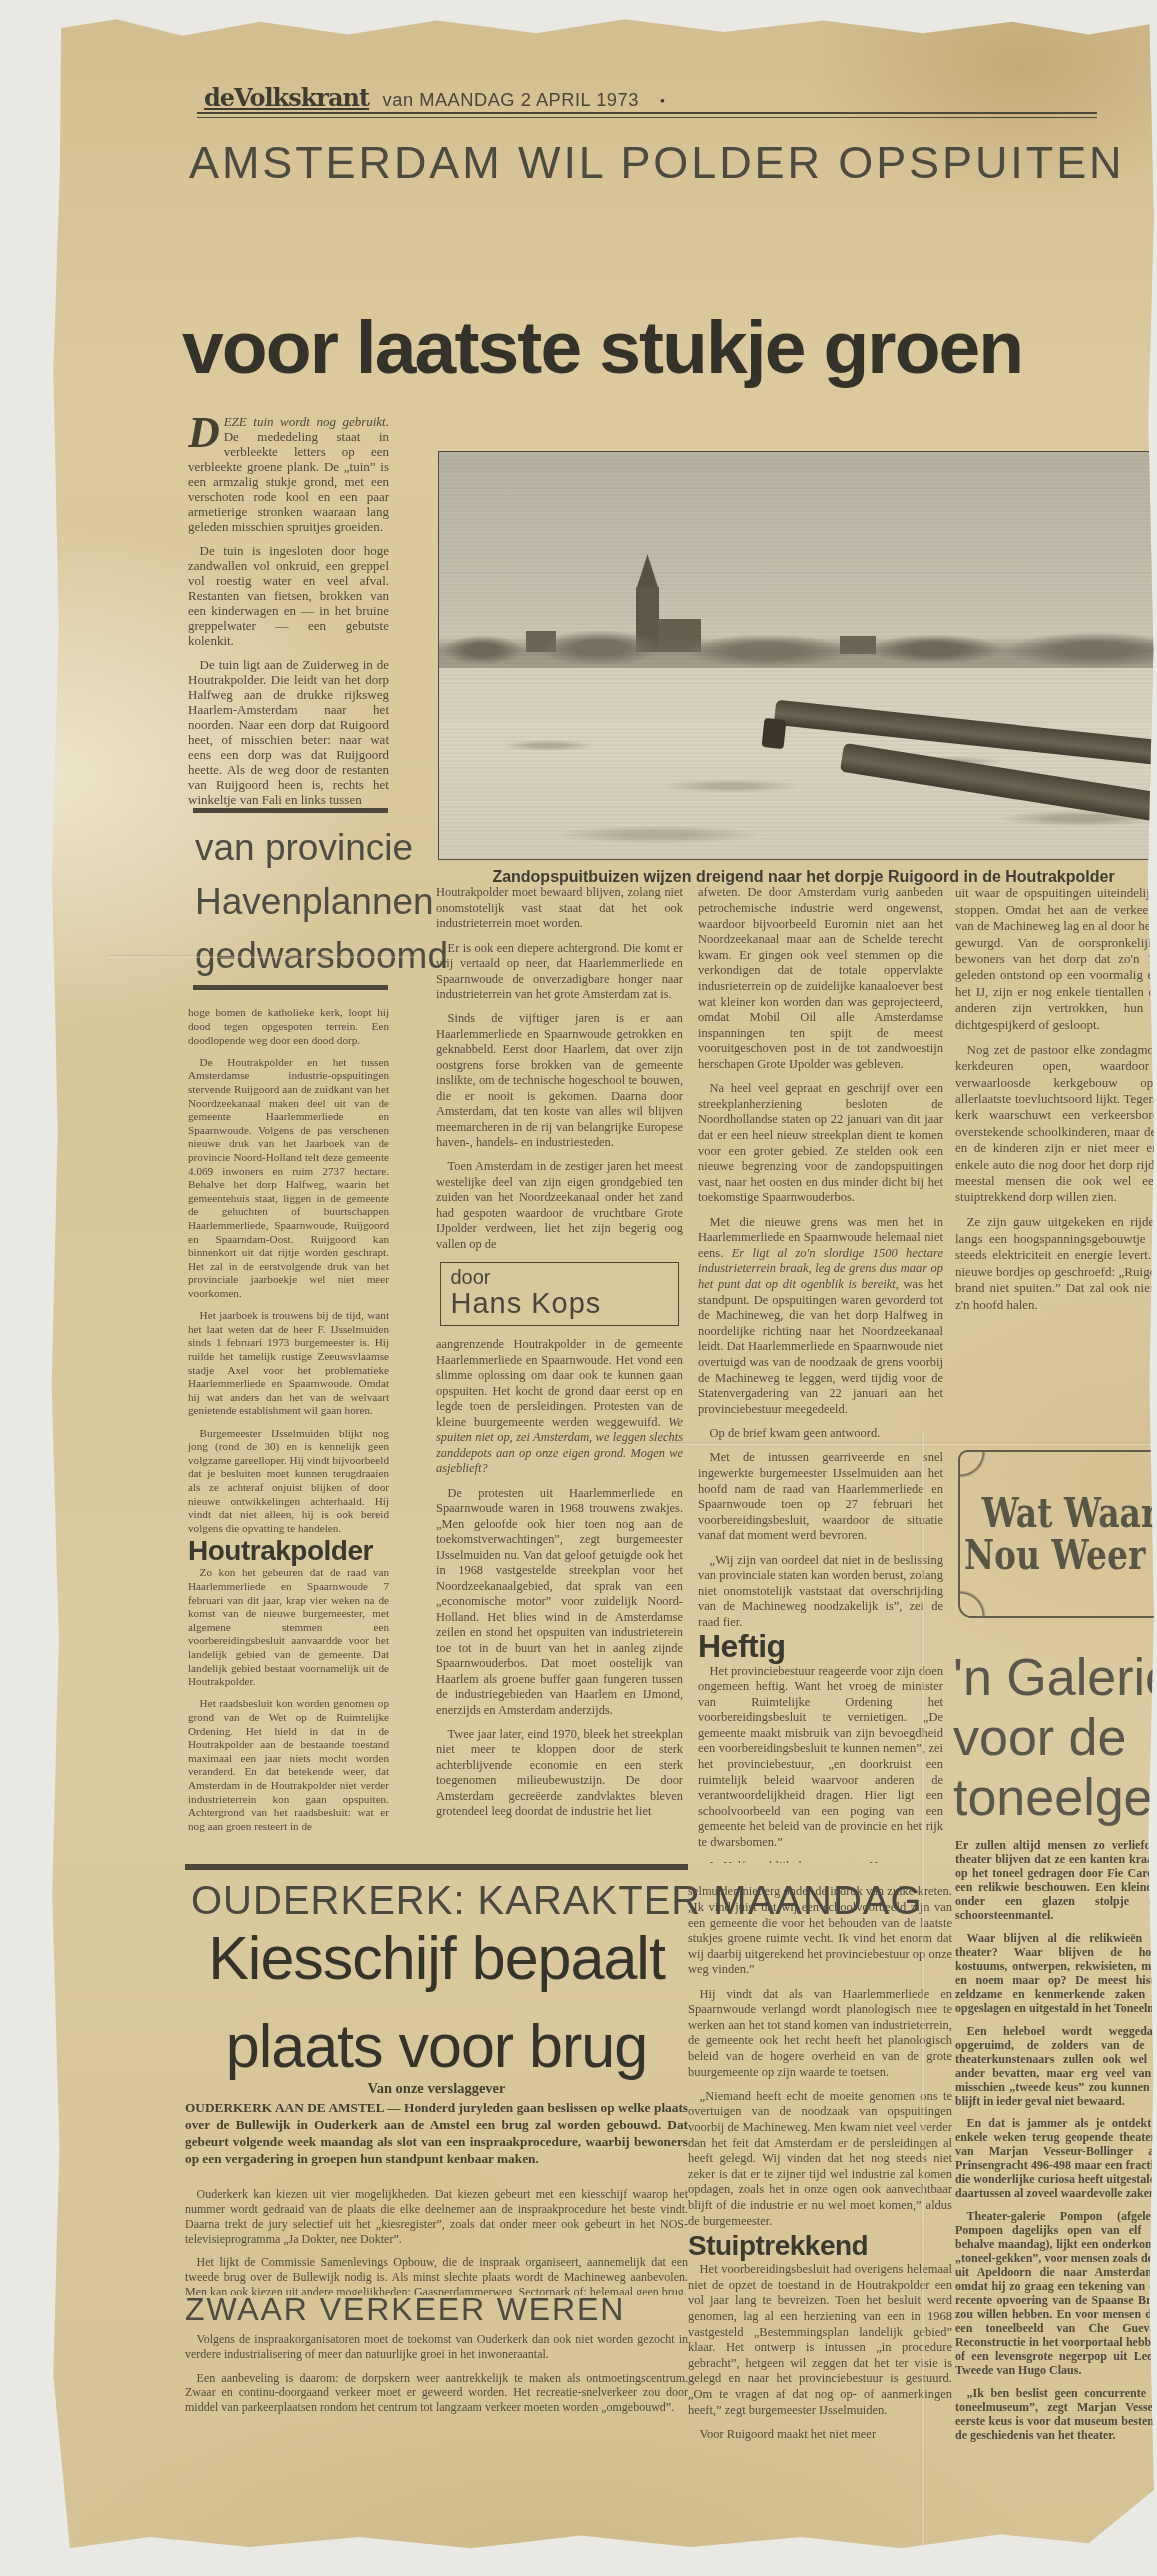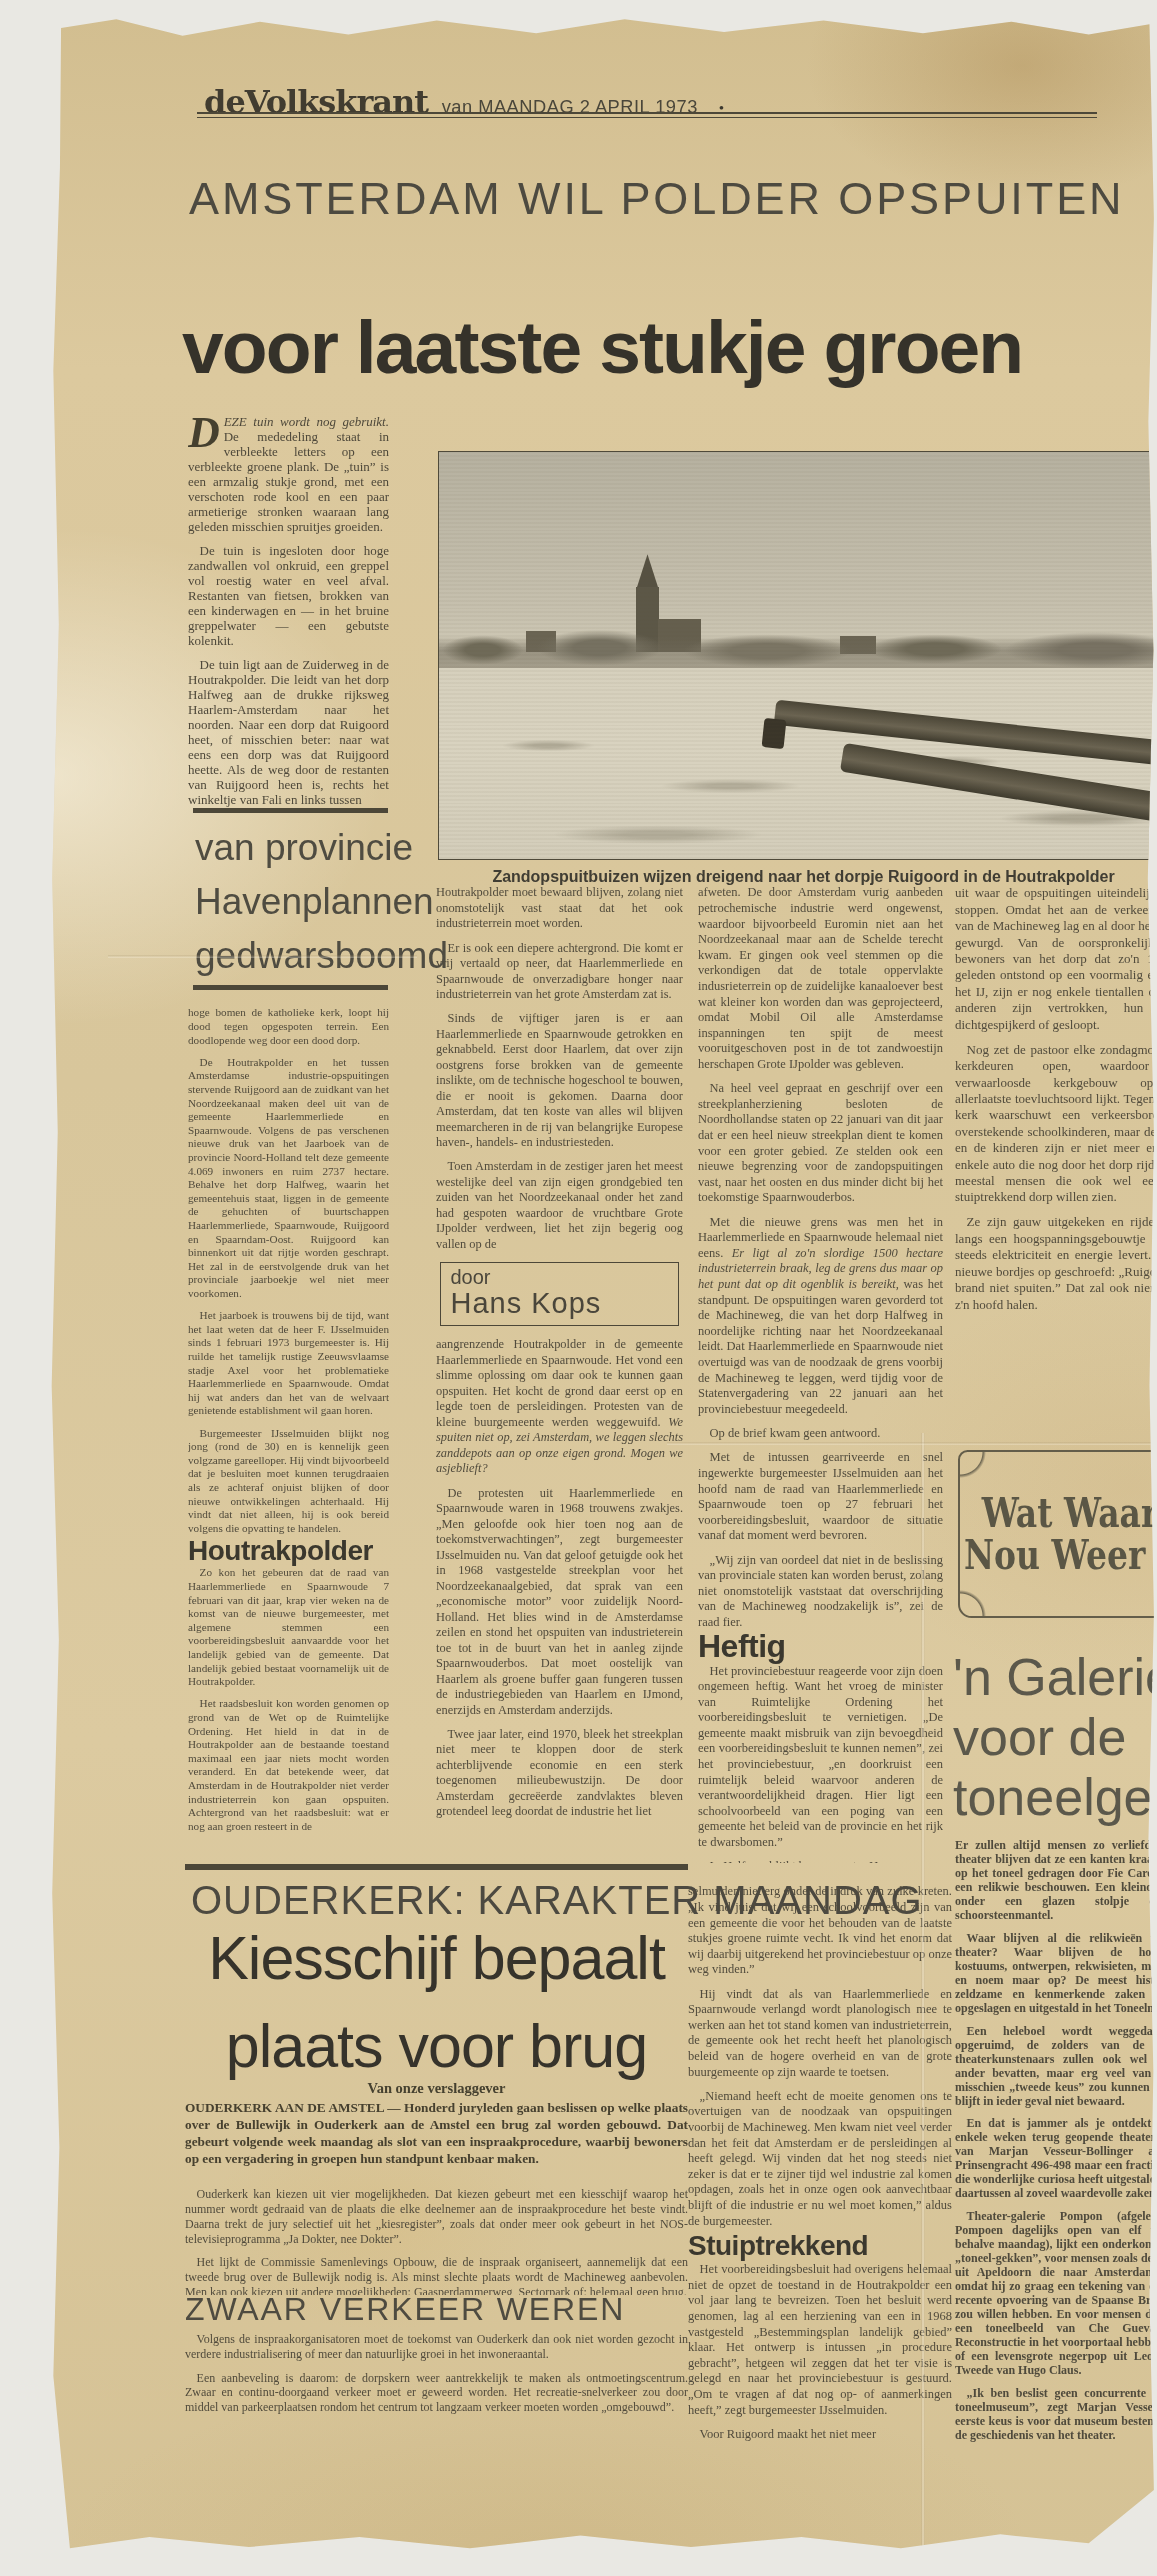--- a/index.html
+++ b/index.html
@@ -17,26 +17,26 @@
       70% .2%,79% .7%,87% .25%,94% .75%,99.5% .35%,99.9% 8%,99.4% 16%,99.85% 25%,99.35% 34%,
       99.9% 44%,99.5% 54%,99.9% 63%,99.4% 72%,99.85% 81%,99.5% 90%,99.9% 97.5%,94% 99.6%,
       86% 99.25%,77% 99.8%,68% 99.35%,58% 99.75%,48% 99.3%,38% 99.8%,28% 99.35%,18% 99.75%,
       9% 99.35%,1.8% 99.8%,.3% 93%,.85% 84%,.2% 74%,.8% 64%,.15% 54%,.7% 44%,.2% 34%,.8% 24%,.3% 14%,.9% 6%);}
   .crease-v{position:absolute;width:3.9px;background:linear-gradient(90deg,rgba(120,95,50,.18),rgba(255,250,235,.4),rgba(120,95,50,.12));}
   .crease-h{position:absolute;height:2.9px;background:linear-gradient(180deg,rgba(120,95,50,.16),rgba(255,250,235,.35));}
   .rule{position:absolute;background:#4c4738;}
   .dblrule{position:absolute;border-top:2.9px solid #4c4738;border-bottom:1px solid #4c4738;height:5.8px;}
 
   .masthead{position:absolute;left:154px;top:68px;display:flex;align-items:baseline;color:#413c30;}
-  .brand{font-family:"DejaVu Serif",serif;font-weight:bold;font-size:32px;letter-spacing:-1px;}
+  .brand{font-family:"DejaVu Serif",serif;font-weight:bold;font-size:24px;letter-spacing:-1px;text-decoration:underline;}
   .dateline{font-family:"Liberation Sans",sans-serif;font-size:18.3px;letter-spacing:0.5px;margin-left:13.5px;color:#4a463a;}
   .mast-bullet{font-size:15.4px;margin-left:21px;color:#3c382e;}
 
   .kicker{position:absolute;left:139px;top:122px;font-family:"Liberation Sans",sans-serif;
-    font-weight:400;font-size:45px;letter-spacing:2.9px;color:#4d4a40;white-space:nowrap;margin-top:36px;}
+    font-weight:400;font-size:45px;letter-spacing:2.9px;color:#4d4a40;white-space:nowrap;}
   .headline{position:absolute;left:132px;font-family:"Liberation Sans",sans-serif;font-weight:700;
     font-size:75px;letter-spacing:-1.9px;color:#35322a;white-space:nowrap;}
 
   .col{position:absolute;text-align:justify;color:#514b3c;overflow:hidden;}
   .col p{margin:0 0 8.7px 0;text-indent:11.6px;}
   .col p.noindent{text-indent:0;}
   .lead-col{left:138px;top:399px;width:201px;height:395px;font-size:13px;line-height:15px;color:#4e483a;}
   .dropcap{float:left;font-size:44px;line-height:33px;font-style:italic;font-weight:bold;margin:1.9px 3.9px 0 0;color:#45402f;}
   .ital{font-style:italic;}
 

